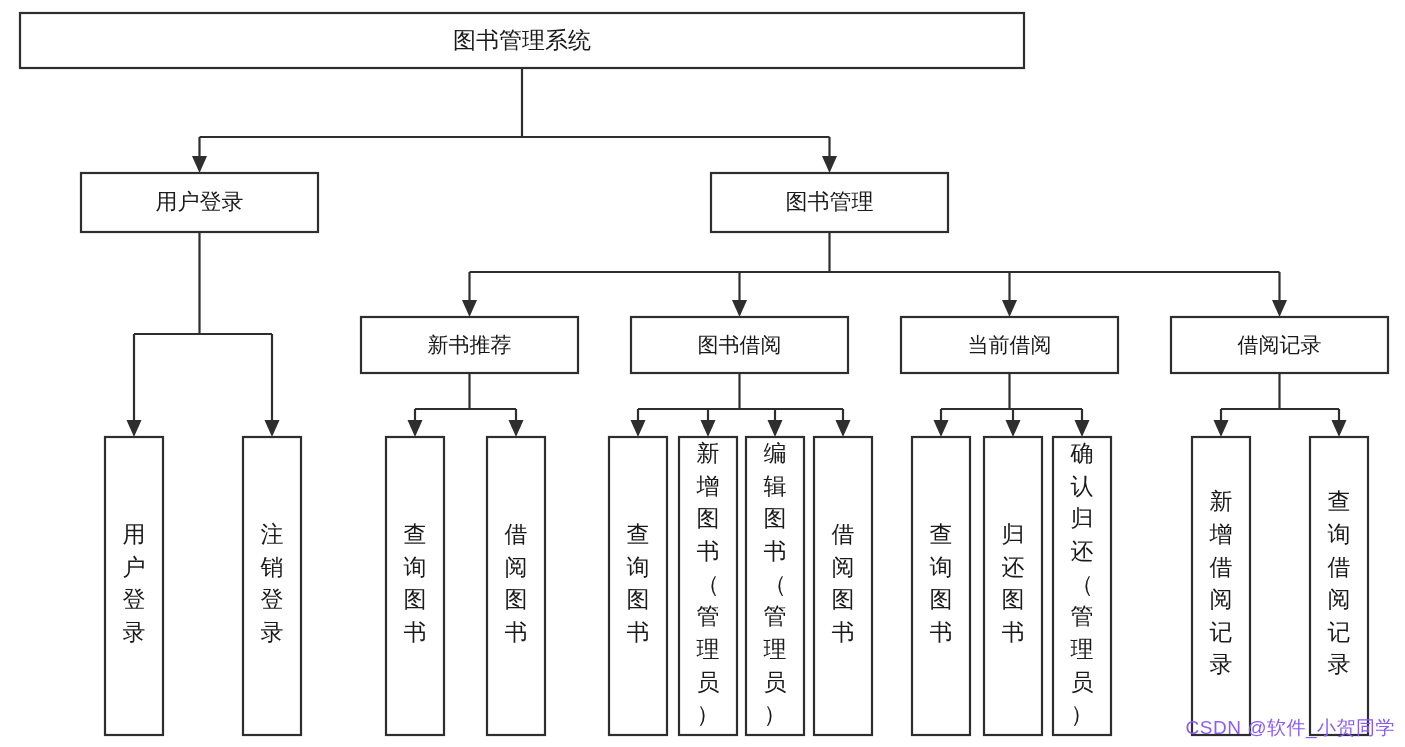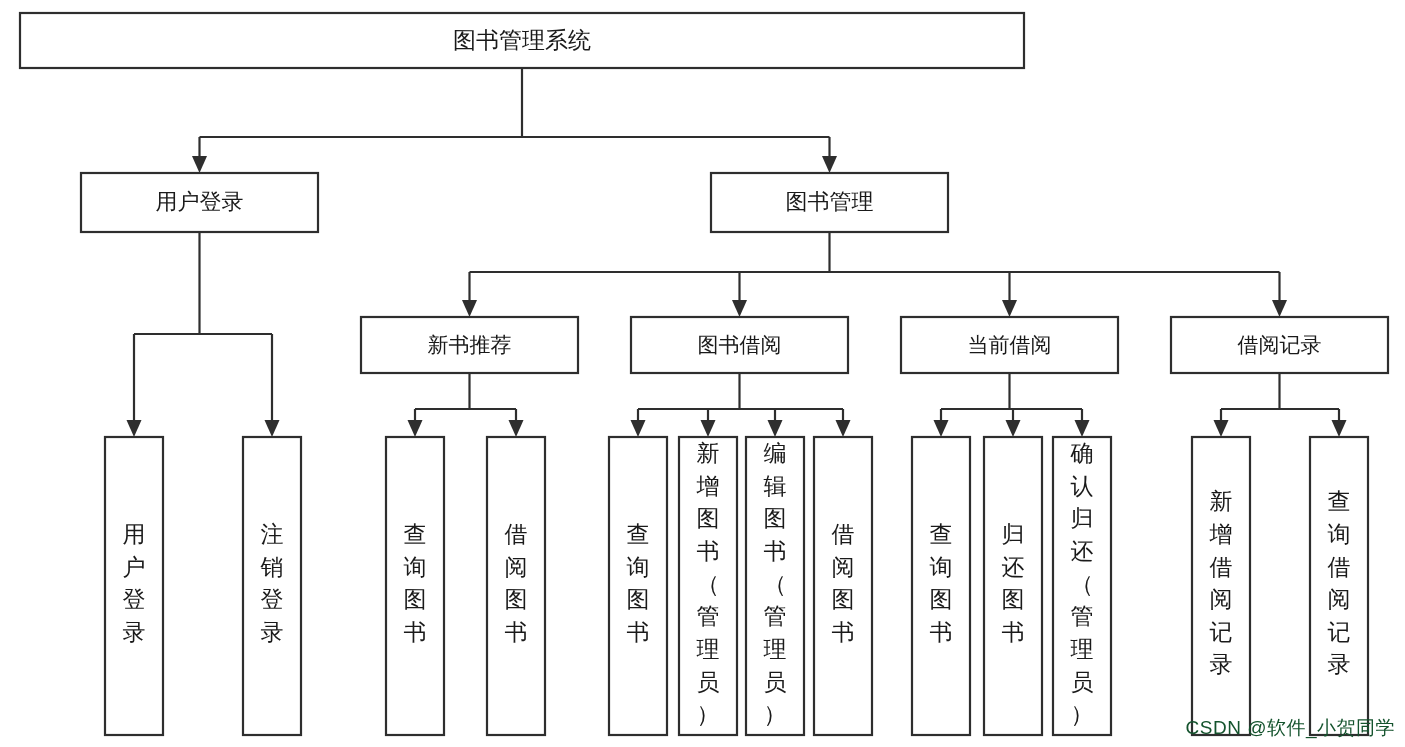--- a/index.html
+++ b/index.html
@@ -53,21 +53,21 @@
   .arrow-head {
     fill: #2e2e2e;
     stroke: none;
   }
   .watermark {
     position: absolute;
     right: 10px;
     bottom: 6px;
     font-family: "Liberation Sans", "DejaVu Sans", sans-serif;
     font-size: 19px;
-    color: #14532d;
+    color: #8b5cf6;
     letter-spacing: 0.5px;
     white-space: nowrap;
     pointer-events: none;
     user-select: none;
   }
 </style>
 </head>
 <body>
 
 <div id="diagram-root">

